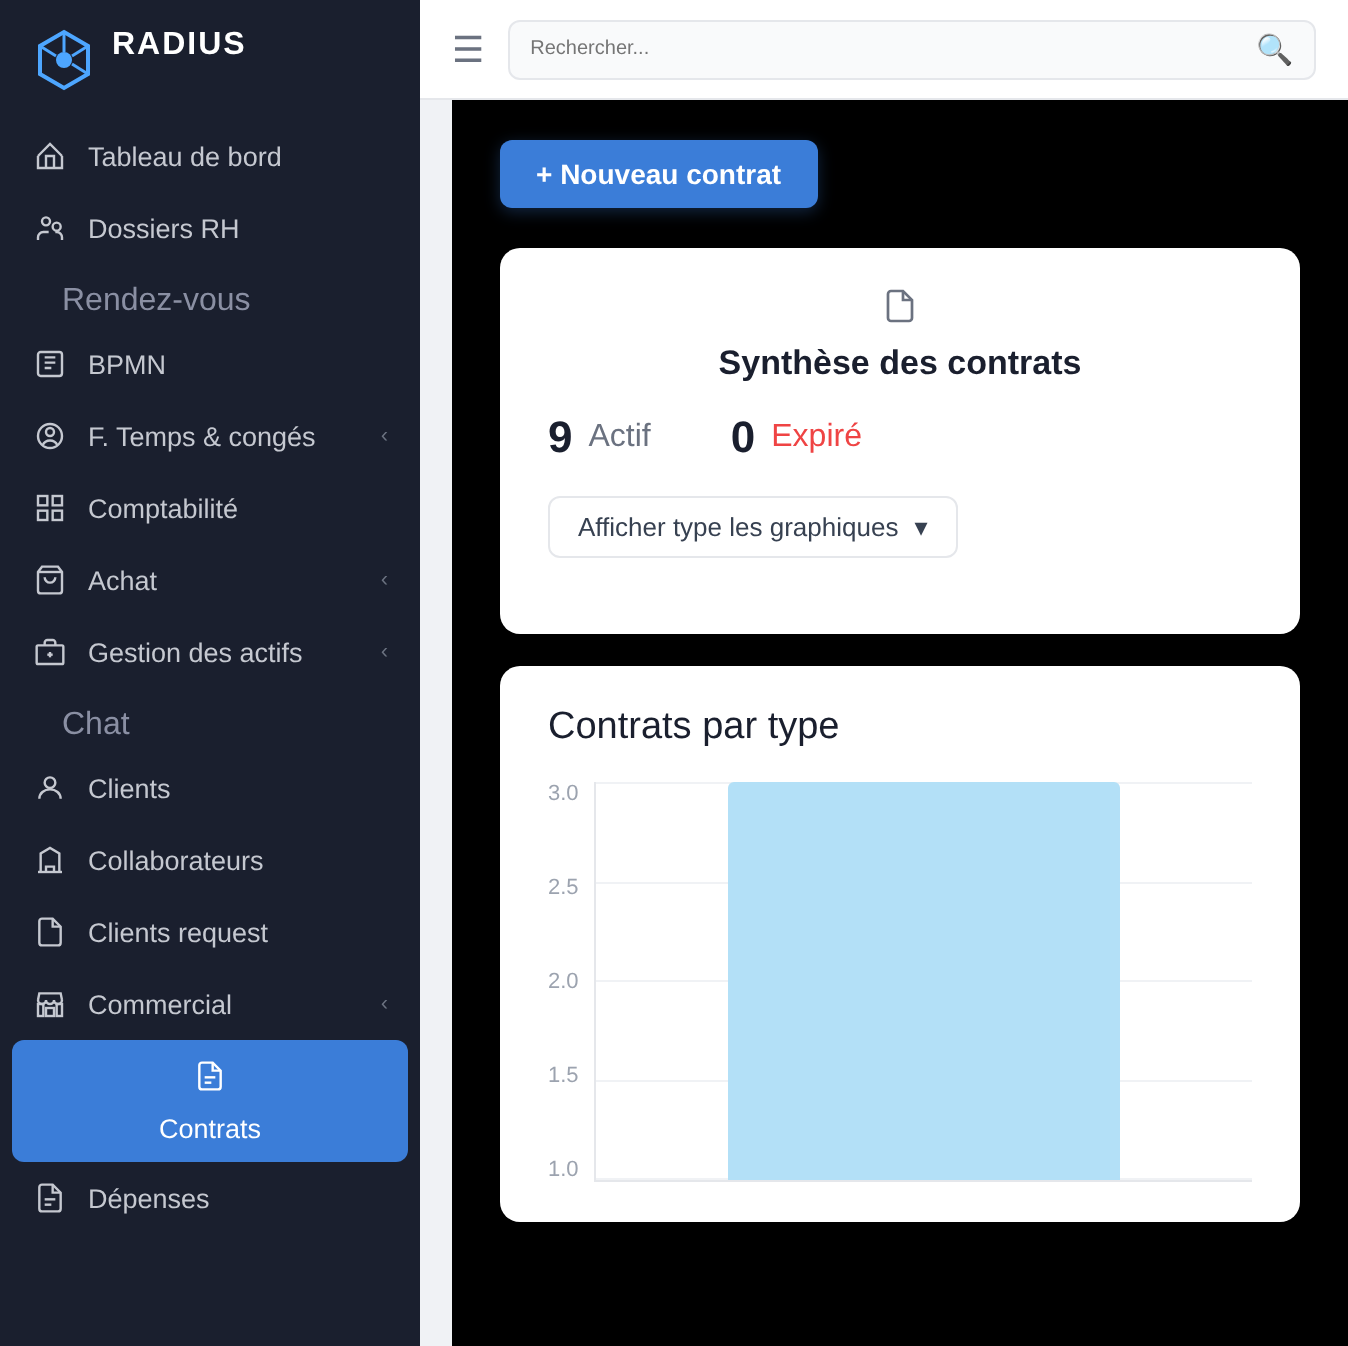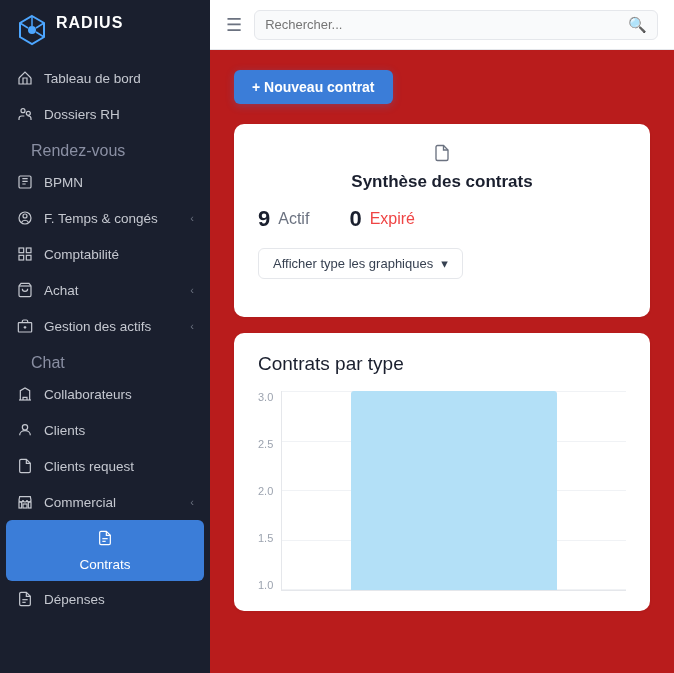--- a/index.html
+++ b/index.html
@@ -107,32 +107,33 @@
       border: 1px solid #e5e7eb;
       border-radius: 6px;
       padding: 5px 10px;
       gap: 8px;
       background: #f9fafb;
     }
     .search-bar input {
       border: none;
       background: transparent;
       outline: none;
-      font-size: 13px;
+      font-size: 10px;
       color: #9ca3af;
       width: 100%;
     }
     .search-icon { color: #9ca3af; font-size: 15px; }
 
     
     .content {
       flex: 1;
       overflow-y: auto;
       padding: 20px 24px;
-      background: #b91c1c;
+      background: #000000;
+      margin-left: 16px;
     }
 
     
     .new-contract-btn {
       display: inline-flex;
       align-items: center;
       gap: 6px;
       background: #3b7dd8;
       color: #fff;
       border: none;
@@ -369,36 +370,36 @@
     </span>
     <span>Gestion des actifs</span>
     <span class="chevron">‹</span>
   </div>
 
   <div class="sidebar-section-label">Chat</div>
 
   <div class="sidebar-item">
     <span class="sidebar-icon">
       <svg viewBox="0 0 24 24">
+          <circle cx="12" cy="8" r="4"></circle>
+          <path d="M4 20c0-4 3.6-7 8-7s8 3 8 7"></path>
+        </svg>
+    </span>
+    <span>Clients</span>
+  </div>
+
+  <div class="sidebar-item">
+    <span class="sidebar-icon">
+      <svg viewBox="0 0 24 24">
           <path d="M3 21h18"></path>
           <path d="M5 21V7l7-4 7 4v14"></path>
           <path d="M9 21v-4h6v4"></path>
         </svg>
     </span>
     <span>Collaborateurs</span>
-  </div>
-
-  <div class="sidebar-item">
-    <span class="sidebar-icon">
-      <svg viewBox="0 0 24 24">
-          <circle cx="12" cy="8" r="4"></circle>
-          <path d="M4 20c0-4 3.6-7 8-7s8 3 8 7"></path>
-        </svg>
-    </span>
-    <span>Clients</span>
   </div>
 
   <div class="sidebar-item">
     <span class="sidebar-icon">
       <svg viewBox="0 0 24 24">
           <path d="M14 2H6a2 2 0 00-2 2v16a2 2 0 002 2h12a2 2 0 002-2V8z"></path>
           <polyline points="14 2 14 8 20 8"></polyline>
         </svg>
     </span>
     <span>Clients request</span>

